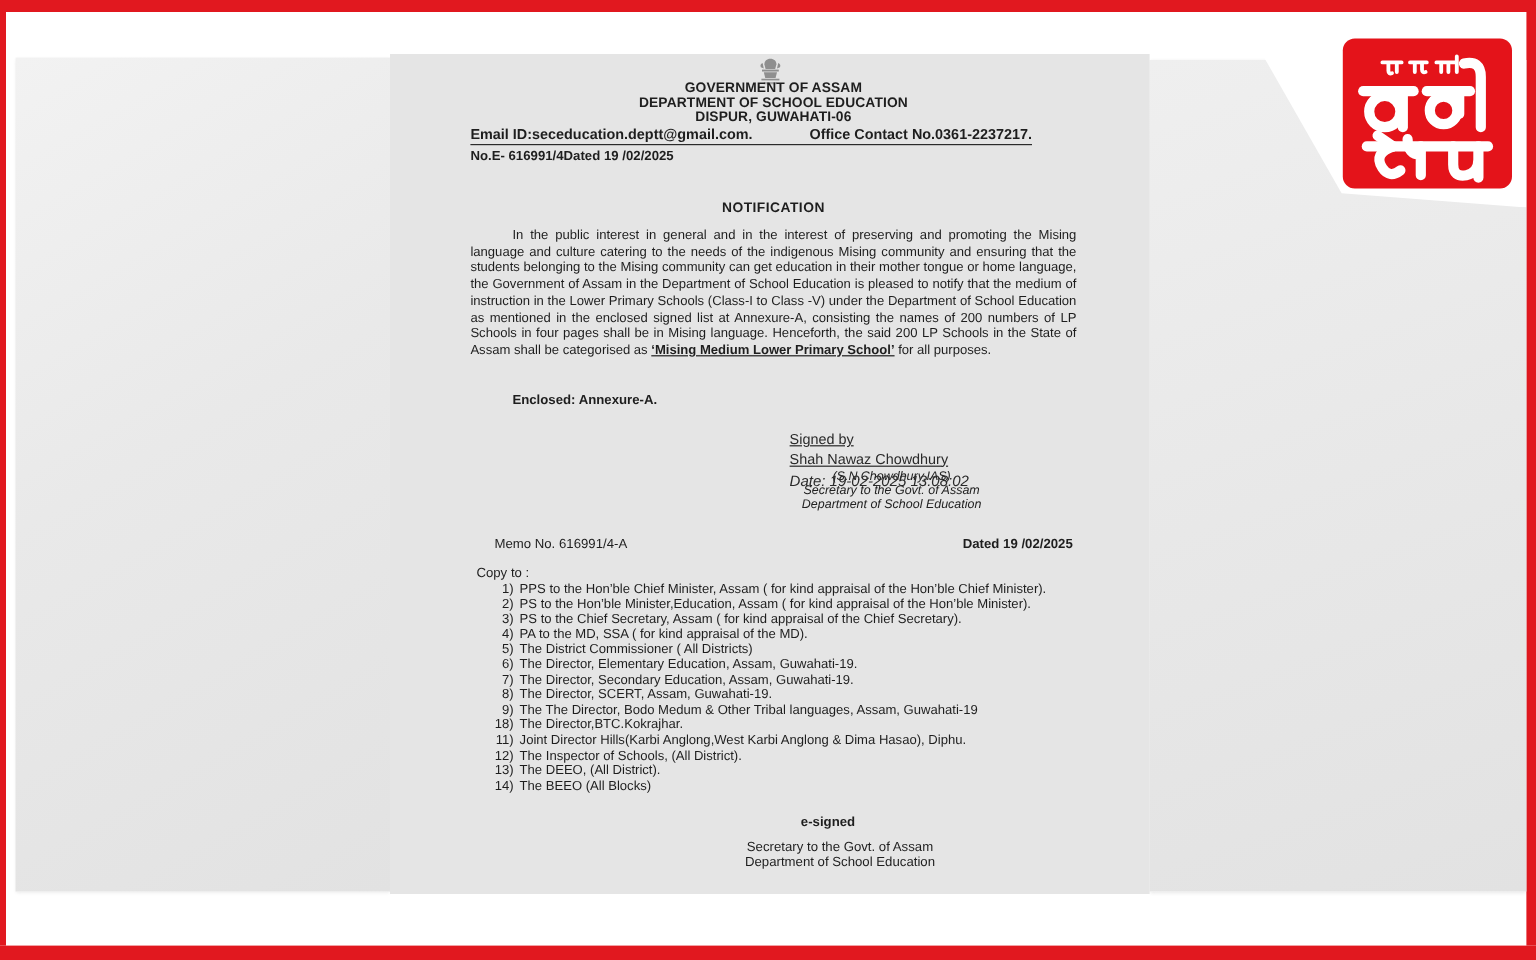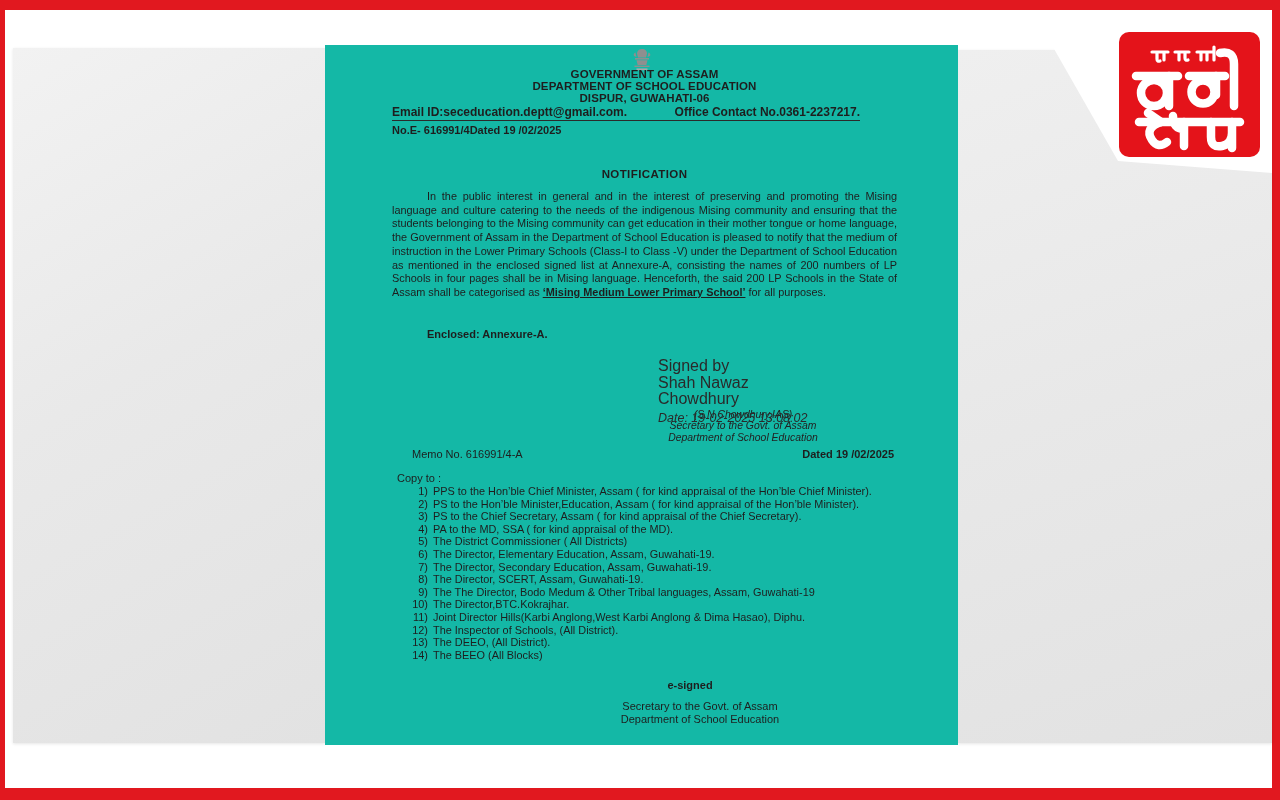--- a/index.html
+++ b/index.html
@@ -28,37 +28,37 @@
   }
   .white-corner{
     left:1020px;top:10px;width:252px;height:163px;background:#ffffff;
     clip-path:polygon(4.7% 0%,100% 0%,100% 100%,38.9% 92.6%);
   }
   .logo{
     left:1119px;top:32px;width:141px;height:125px;
     background:#e4131a;border-radius:10px;
   }
   
-  .doc{left:325px;top:45px;width:633px;height:700px;background:#14b8a6;}
+  .doc{left:325px;top:45px;width:633px;height:700px;background:#e5e5e5;}
   .doc .abs{position:absolute;}
   .emblem{left:0;top:3px;width:100%;display:flex;justify-content:center;}
   .hdr{left:67px;top:23px;width:505px;text-align:center;font-weight:bold;font-size:11.5px;line-height:12.2px;letter-spacing:0.1px;}
   .email-row{
     left:67px;top:60px;width:468px;display:flex;justify-content:space-between;
     font-size:12px;font-weight:bold;border-bottom:1.2px solid #2b2b2b;padding-bottom:1px;
   }
   .ref-row{left:67px;top:79px;width:468px;display:flex;justify-content:flex-start;font-size:11px;font-weight:bold;}
   .ref-row .dated{margin-right:38px;}
   .title{left:67px;top:123px;width:505px;text-align:center;font-weight:bold;font-size:11.5px;letter-spacing:0.4px;}
   .para{left:67px;top:145px;width:505px;font-size:10.9px;line-height:13.7px;text-align:justify;text-indent:35px;}
   .para u{text-underline-offset:1px;}
   .order{left:67px;top:262px;width:505px;font-size:11px;text-indent:35px;}
   .enclosed{left:102px;top:283px;font-size:11px;font-weight:bold;text-align:center;}
   .sig{left:333px;top:313px;width:170px;}
-  .sig-esign{font-size:16px;line-height:16.5px;color:#2a2a2a;}
+  .sig-esign{font-size:12px;line-height:16.5px;color:#2a2a2a;text-decoration:underline;}
   .sig-typed{position:relative;margin-top:1px;text-align:center;font-size:10.4px;line-height:11.6px;color:#222;font-style:italic;}
   .sig-date{position:absolute;left:0px;top:4px;font-size:12.5px;color:#2a2a2a;white-space:nowrap;}
   .memo-row{left:67px;top:403px;width:505px;display:flex;justify-content:space-between;font-size:11px;margin-left:20px;}
   .memo-row .dated{margin-right:23px;font-weight:bold;}
   .copyto{left:72px;top:427px;font-size:11px;}
   .copy-list{left:85px;top:440px;width:490px;font-size:10.9px;line-height:12.6px;}
   .li{display:flex;}
   .li .num{width:18px;flex:none;text-align:right;margin-right:5px;}
   .li .txt{flex:1;}
   .esigned{left:215px;top:634px;width:300px;text-align:center;font-weight:bold;font-size:11px;}
@@ -195,21 +195,21 @@
       </div>
     <div class="li">
         <span class="num">8)</span>
         <span class="txt">The Director, SCERT, Assam, Guwahati-19.</span>
       </div>
     <div class="li">
         <span class="num">9)</span>
         <span class="txt">The The Director, Bodo Medum &amp; Other Tribal languages, Assam, Guwahati-19</span>
       </div>
     <div class="li">
-        <span class="num">10)</span>
+        <span class="num">18)</span>
         <span class="txt">The Director,BTC.Kokrajhar.</span>
       </div>
     <div class="li">
         <span class="num">11)</span>
         <span class="txt">Joint Director Hills(Karbi Anglong,West Karbi Anglong &amp; Dima Hasao), Diphu.</span>
       </div>
     <div class="li">
         <span class="num">12)</span>
         <span class="txt">The Inspector of Schools, (All District).</span>
       </div>

